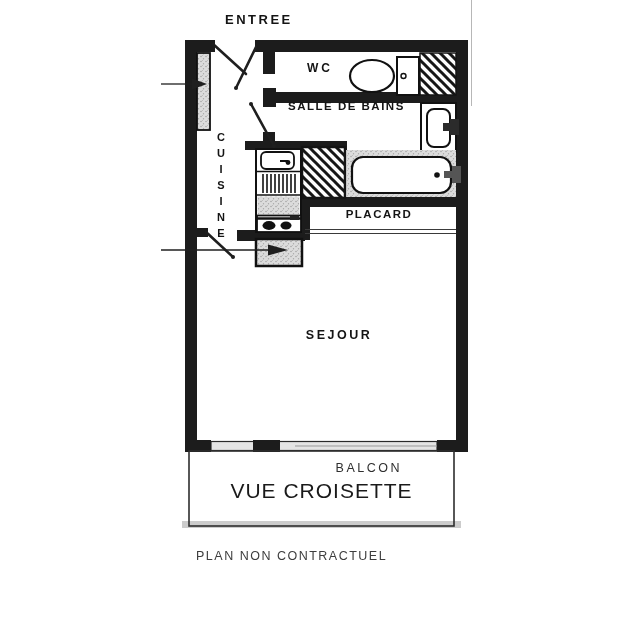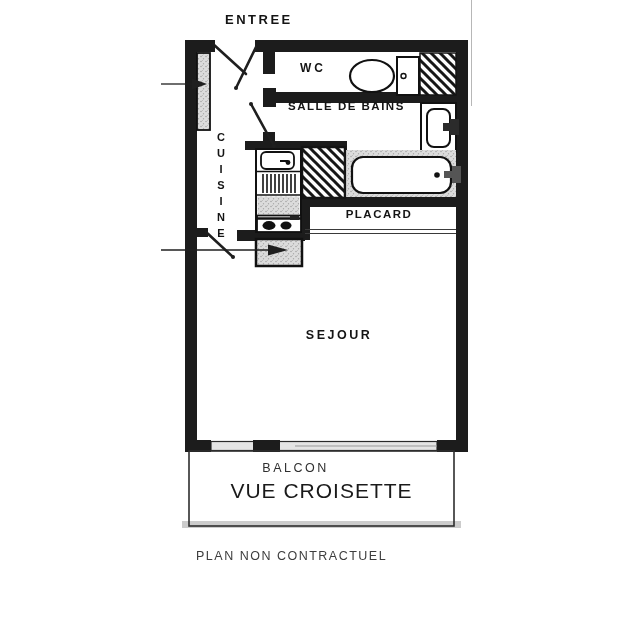--- a/index.html
+++ b/index.html
@@ -2,27 +2,27 @@
 <html><head>
 <meta charset="utf-8">
 <style>
   html,body{margin:0;padding:0;background:#ffffff;}
   #canvas{position:relative;width:640px;height:640px;background:#ffffff;overflow:hidden;
           font-family:"Liberation Sans", sans-serif;}
   #drawing{position:absolute;left:0;top:0;}
   .label{position:absolute;font-weight:bold;color:#141414;white-space:nowrap;
          font-family:"Liberation Sans", sans-serif;}
   .lbl-entree{left:212px;top:12px;font-size:13px;letter-spacing:2.5px;margin-left:13px;}
-  .lbl-wc{left:300px;top:61px;width:40px;text-align:left;font-size:12px;letter-spacing:3px;}
+  .lbl-wc{left:300px;top:61px;width:40px;text-align:center;font-size:12px;letter-spacing:3px;}
   .lbl-sdb{left:288px;top:100px;width:124px;text-align:left;font-size:11.5px;letter-spacing:1.5px;}
   .lbl-cuisine{left:215px;top:131px;font-size:11px;letter-spacing:4px;
                writing-mode:vertical-rl;text-orientation:upright;height:104px;}
   .lbl-placard{left:338px;top:208px;width:82px;text-align:center;font-size:11.5px;letter-spacing:1.5px;}
   .lbl-sejour{left:299px;top:328px;width:80px;text-align:center;font-size:12.5px;letter-spacing:2.5px;}
-  .lbl-balcon{left:189px;top:461px;width:213px;text-align:center;font-size:12.5px;
+  .lbl-balcon{left:189px;top:461px;width:213px;text-align:right;font-size:12.5px;
               letter-spacing:2.5px;font-weight:normal;color:#2f2f2f;}
   .lbl-vue{left:189px;top:479px;width:265px;text-align:center;font-size:21px;
            letter-spacing:1px;font-weight:normal;color:#1a1a1a;}
   .lbl-disclaimer{left:196px;top:549px;font-size:12.5px;letter-spacing:1.5px;
                   font-weight:normal;color:#3d3d3d;}
   .lbl-rcs{left:196px;top:572px;font-size:12.5px;letter-spacing:1px;
            font-weight:normal;color:#3d3d3d;}
 </style>
 </head>
 <body>

